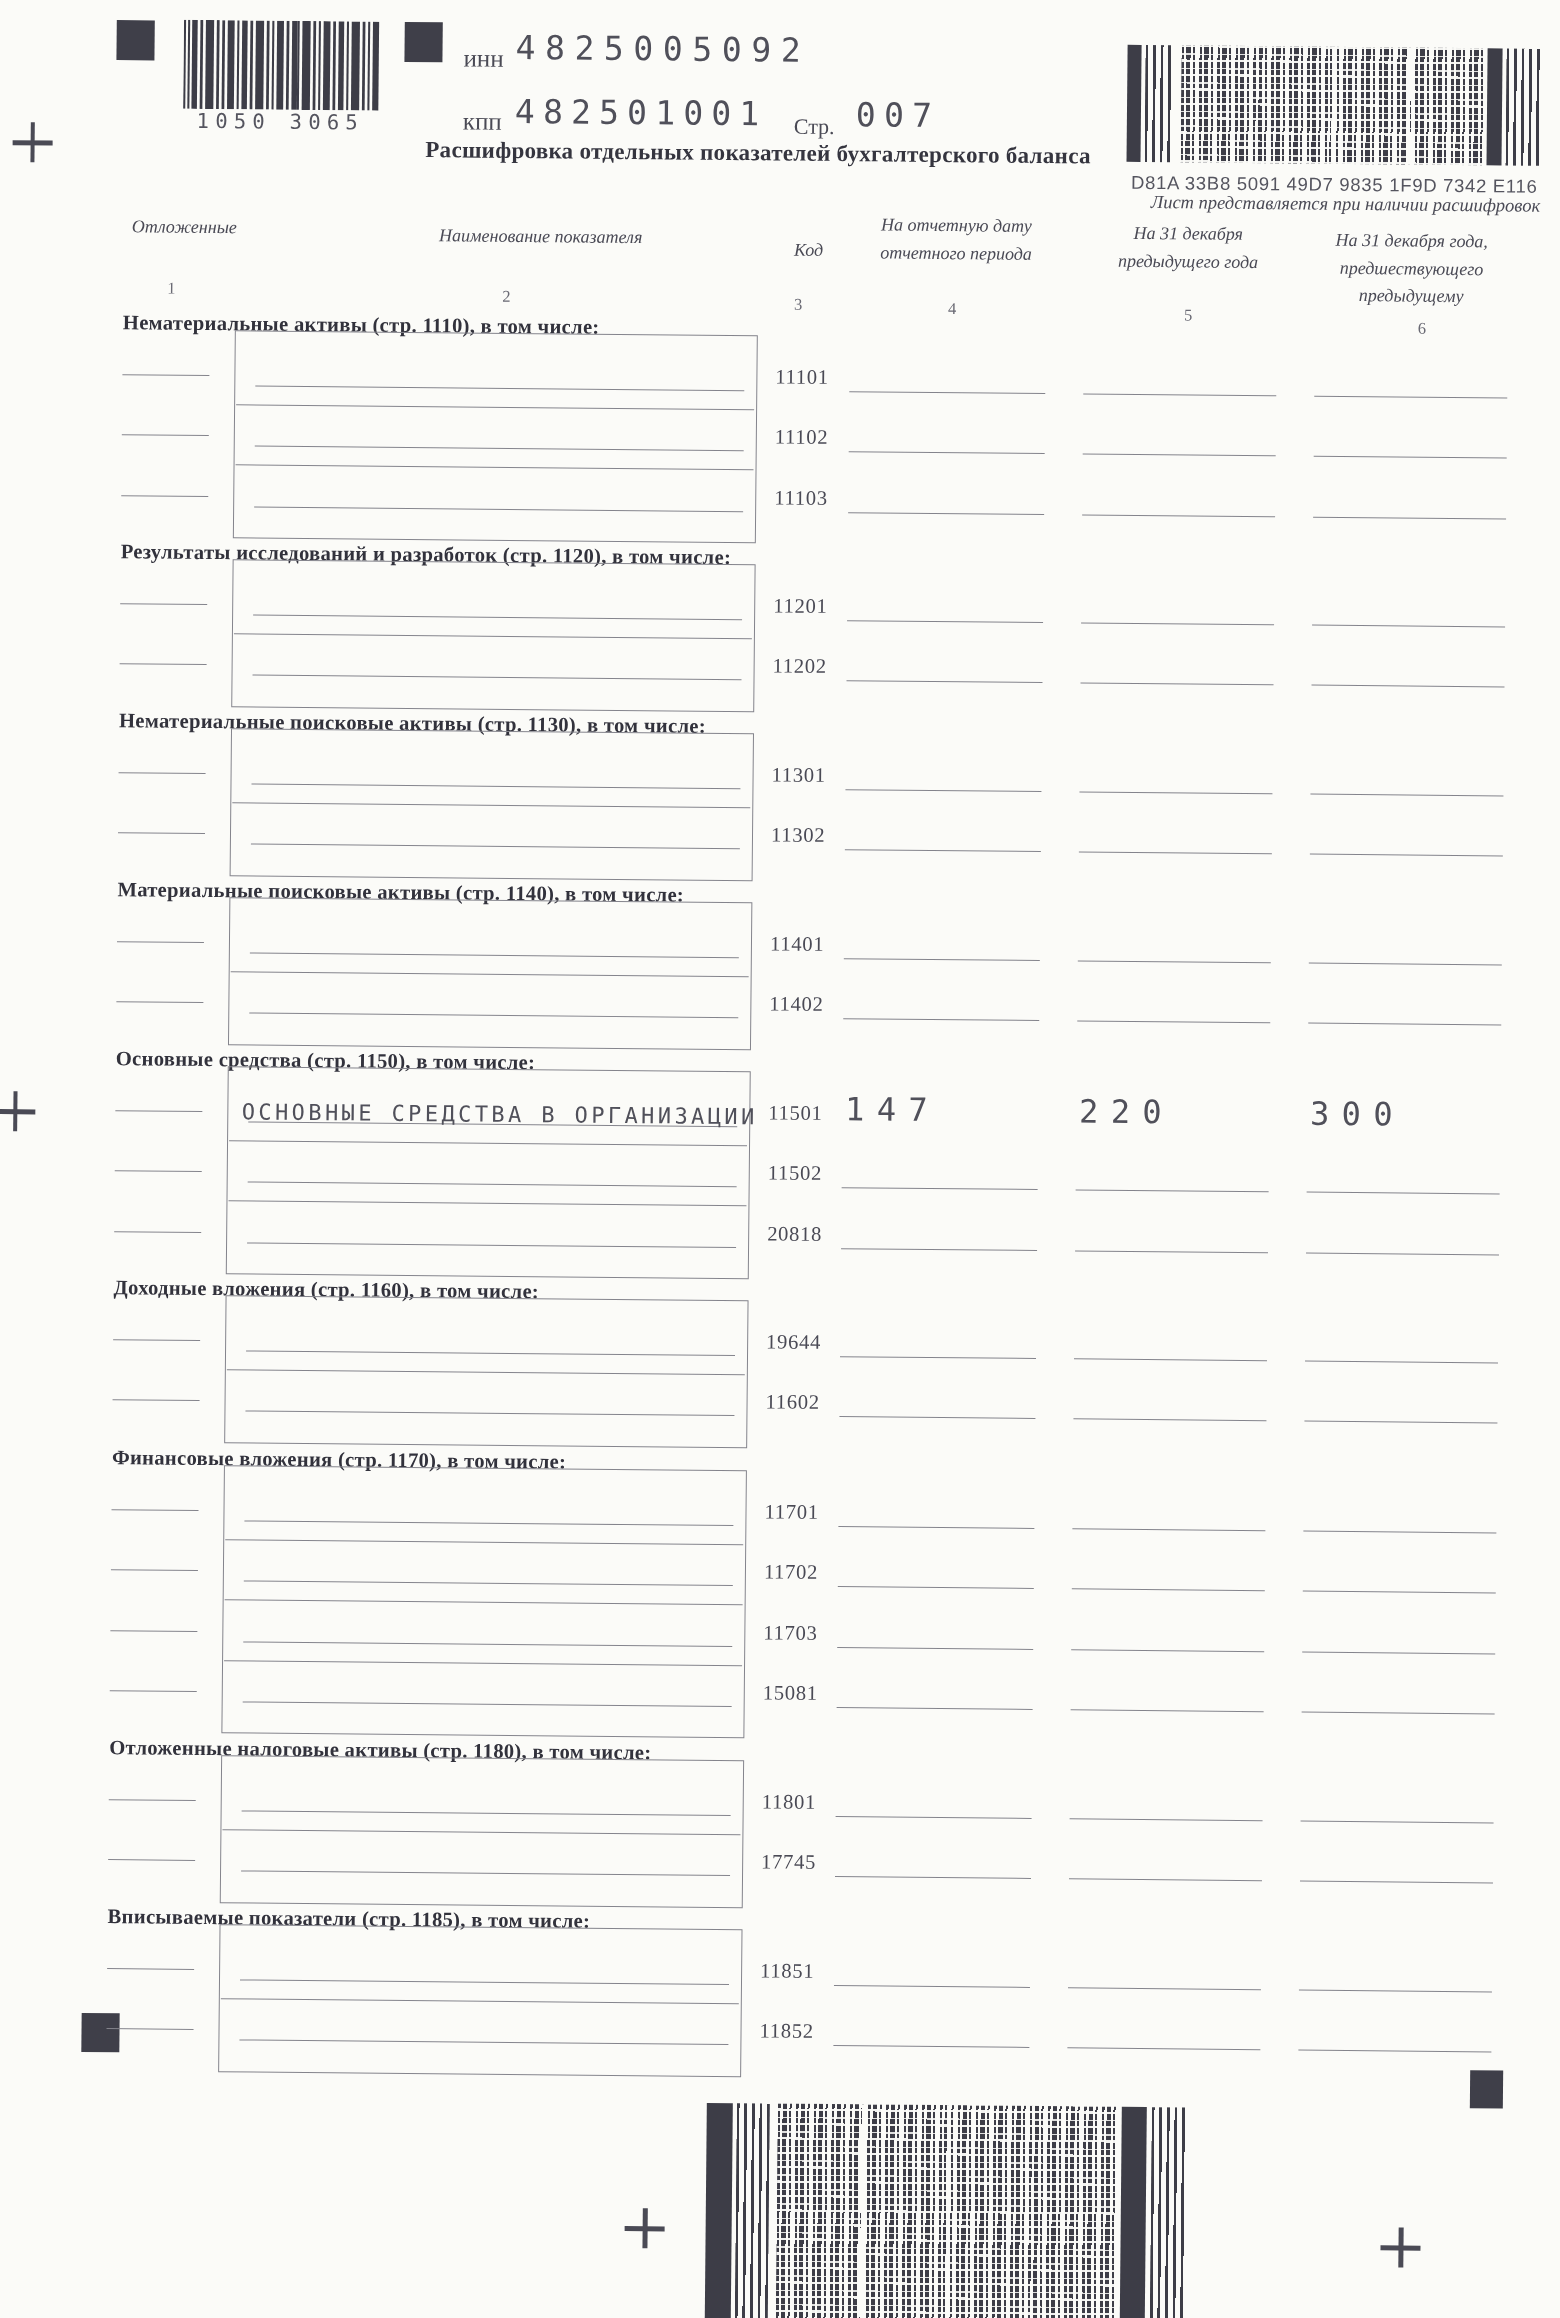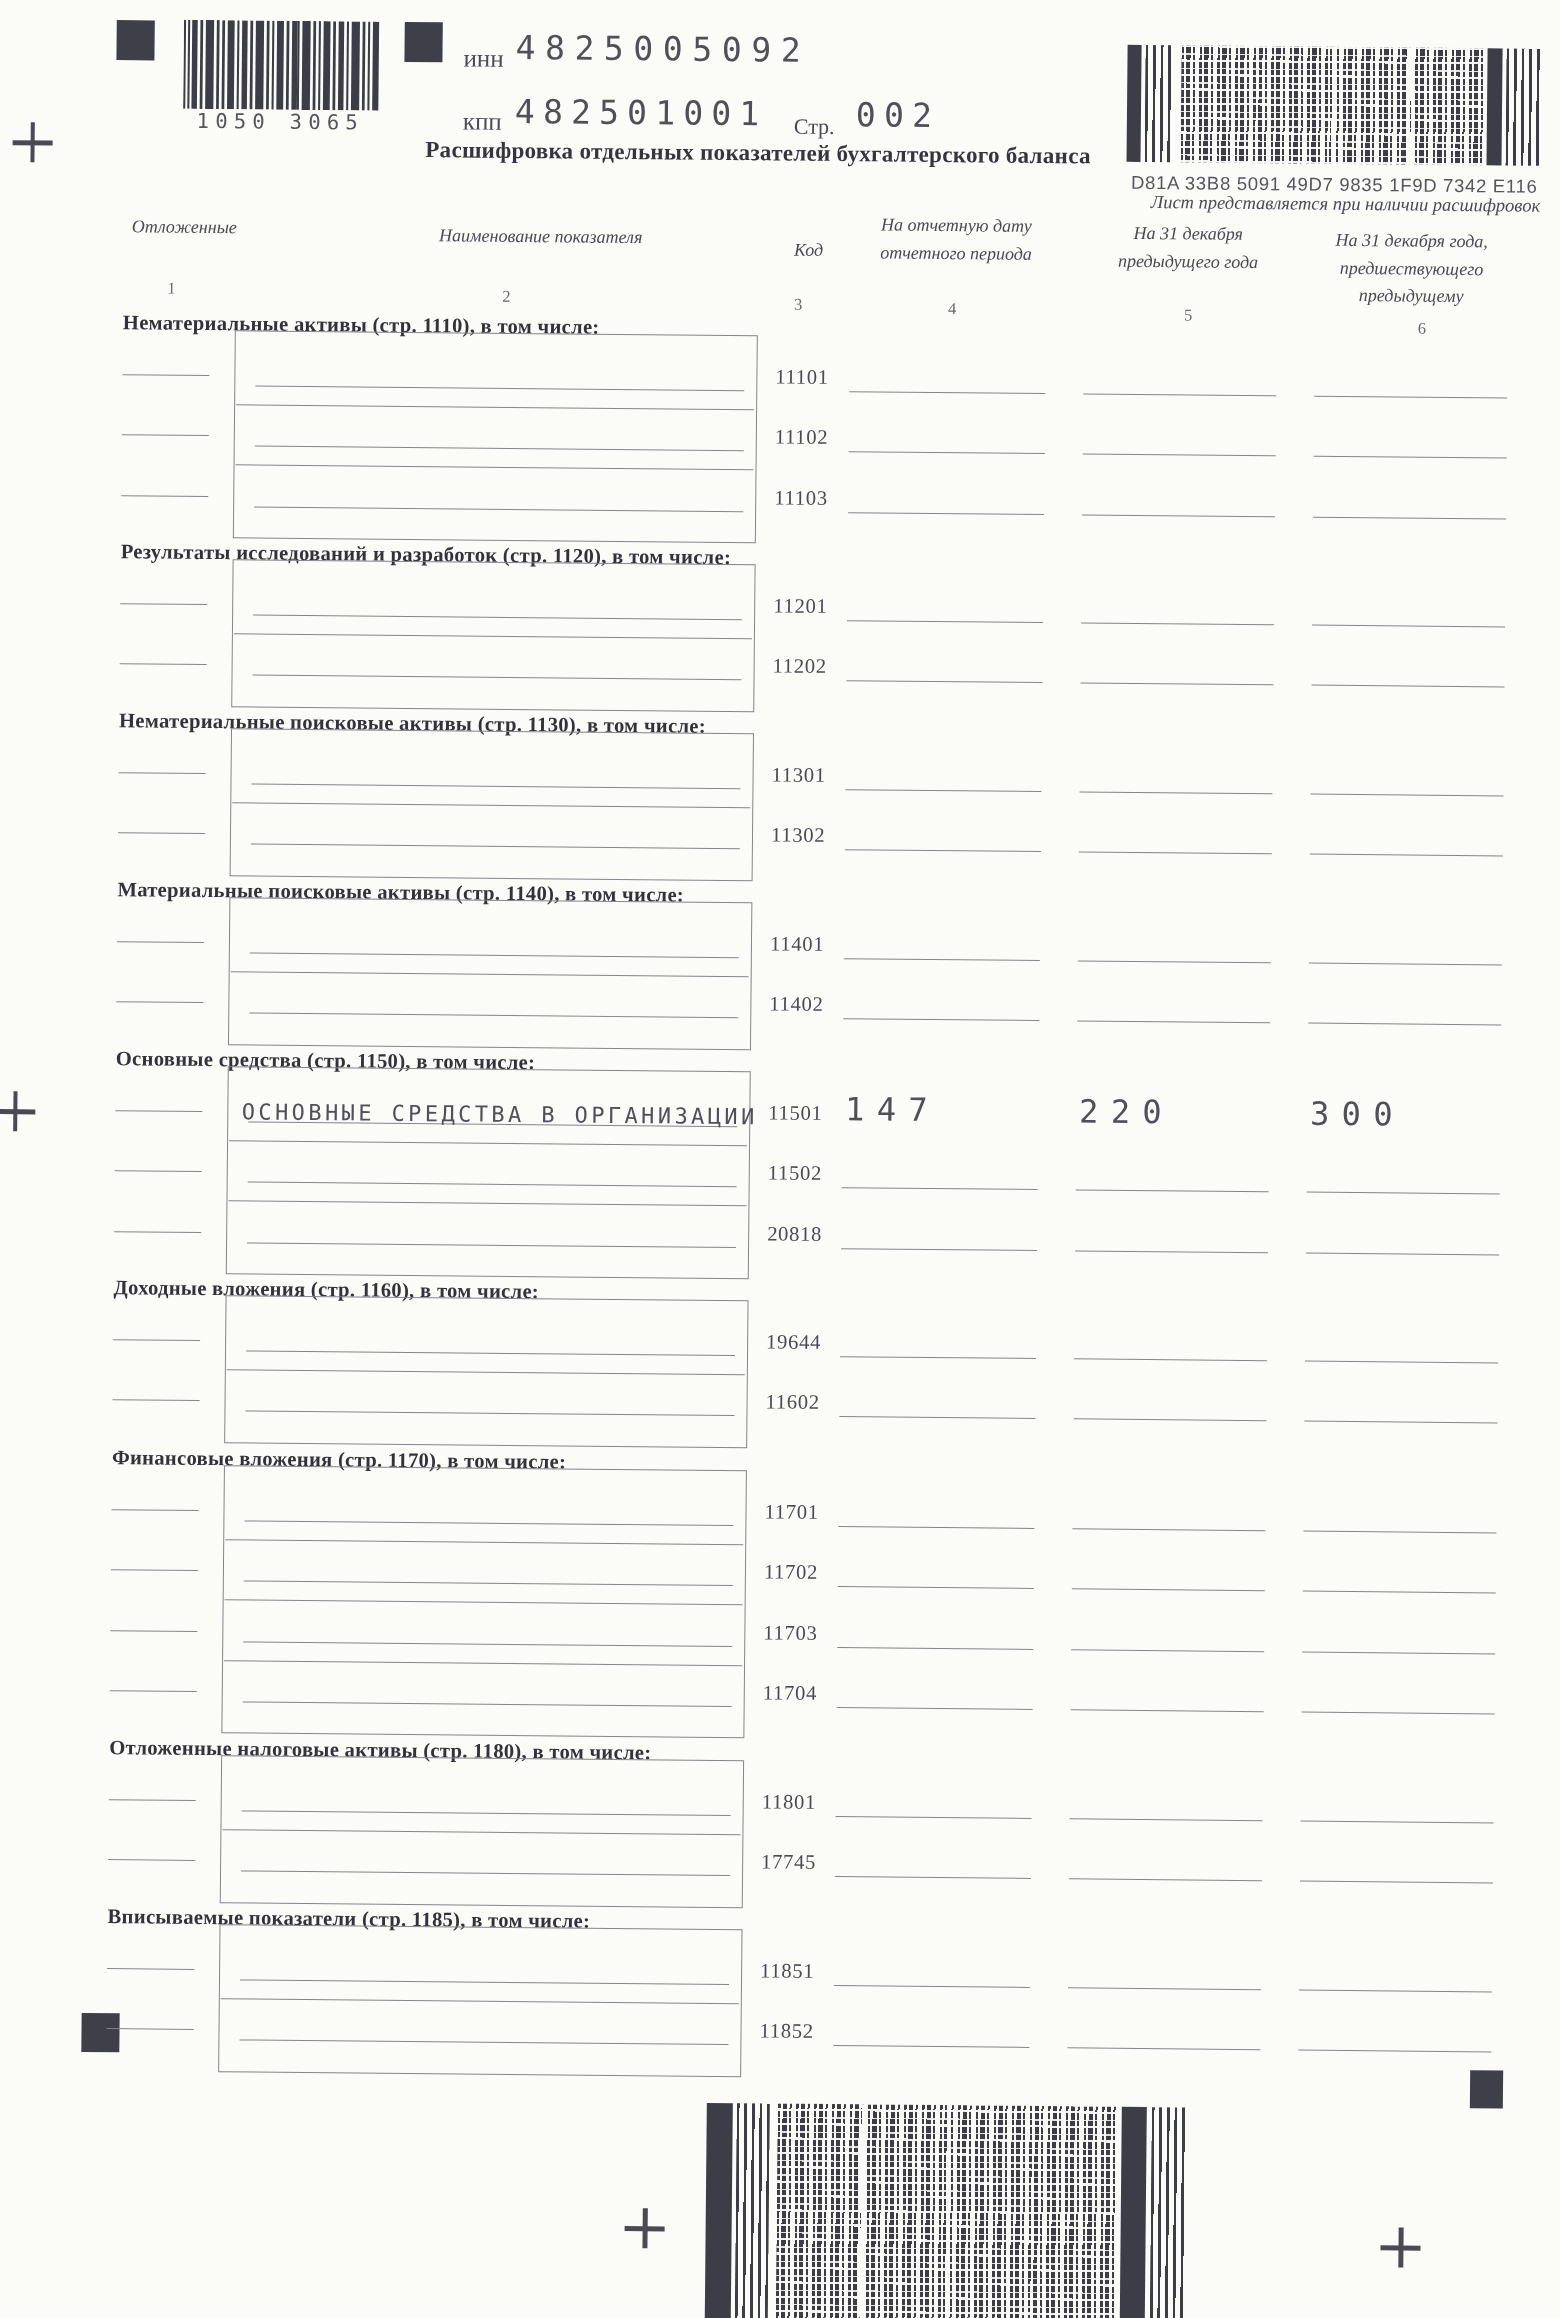--- a/index.html
+++ b/index.html
@@ -114,21 +114,21 @@
         </g>
       </svg>
     </div>
     <div class="bc39-digits">1050  3065</div>
 
     <div class="fld-label" style="left:464px;top:40px;">инн</div>
     <div class="machine" style="left:516px;top:23.4px;">4825005092</div>
     <div class="fld-label" style="left:464px;top:103px;">кпп</div>
     <div class="machine" style="left:516px;top:87px;letter-spacing:8.2px;">482501001</div>
     <div class="fld-label" style="left:795px;top:106px;font-size:22px;">Стр.</div>
-    <div class="machine" style="left:857px;top:87px;letter-spacing:8.2px;">002</div>
+    <div class="machine" style="left:857px;top:87px;letter-spacing:8.2px;">007</div>
 
     <div class="page-title">Расшифровка отдельных показателей бухгалтерского баланса</div>
     <div class="note">Лист представляется при наличии расшифровок</div>
 
     <div class="p417" style="left:1128px;top:34px;width:416px;height:117px;">
       <div class="solid" style="left:0;width:13.7px;"></div>
       <div class="thins" style="left:18px;width:27.5px;"></div>
       <div class="data" style="left:54px;width:304px;"></div>
       <div class="solid" style="left:360px;width:15px;"></div>
       <div class="thins" style="left:379px;width:36px;"></div>
@@ -382,21 +382,21 @@
               <span class="row-code">11703</span>
               <div class="val val0"></div>
               <div class="val val1"></div>
               <div class="val val2"></div>
             </div>
             <div class="row" style="top: 181px;">
               <div class="dash"></div>
               <div class="name-cell">
                 <div class="name-underline"></div>
               </div>
-              <span class="row-code">11704</span>
+              <span class="row-code">15081</span>
               <div class="val val0"></div>
               <div class="val val1"></div>
               <div class="val val2"></div>
             </div>
           </div>
         </div>
         <div class="section">
           <div class="section-heading">Отложенные налоговые активы (стр. 1180), в том числе:</div>
           <div class="section-body" style="height: 132px;">
             <div class="name-box" style="height: 146px;"></div>

